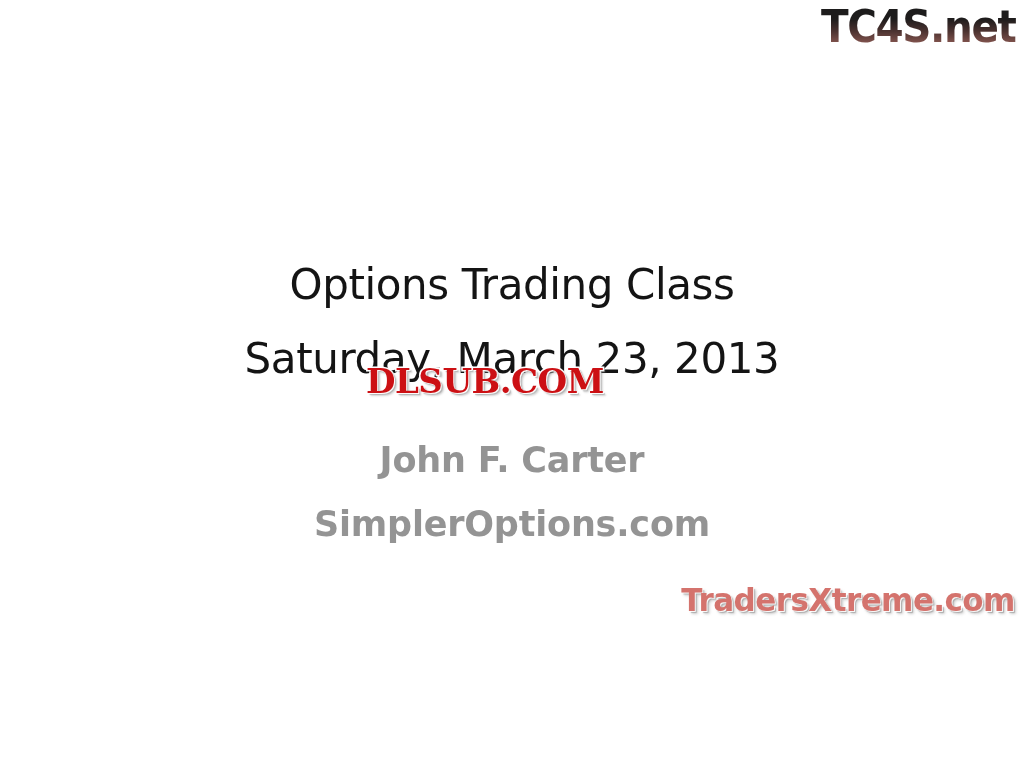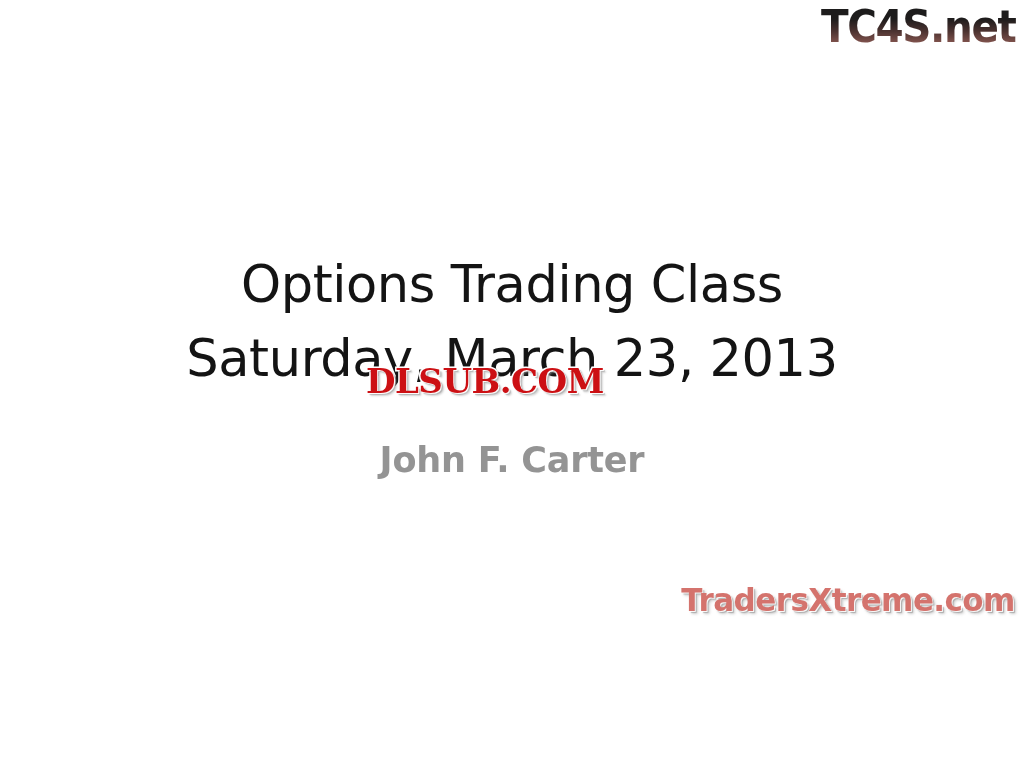--- a/index.html
+++ b/index.html
@@ -54,21 +54,21 @@
   .title-block {
     position: absolute;
     left: 0;
     right: 0;
     top: 248px;
     text-align: center;
   }
   .title-line {
     font-family: "DejaVu Sans", "Liberation Sans", sans-serif;
     font-weight: 400;
-    font-size: 51px;
+    font-size: 42px;
     line-height: 74px;
     color: #141414;
     letter-spacing: -0.4px;
     white-space: nowrap;
   }
 
   
   .subtitle-block {
     position: absolute;
     left: 0;
@@ -139,19 +139,20 @@
 
   <div class="brand-tc4s">TC4S.net</div>
 
   <div class="title-block">
     <div class="title-line">Options Trading Class</div>
     <div class="title-line">Saturday, March 23, 2013</div>
   </div>
 
   <div class="subtitle-block">
     <div class="subtitle-line">John F. Carter</div>
+    <div class="subtitle-line">SimplerOptions.com</div>
   </div>
 
   <div class="watermark">DLSUB.COM</div>
 
   <div class="brand-traders">TradersXtreme.com</div>
 
 </div>
 
 </body></html>

